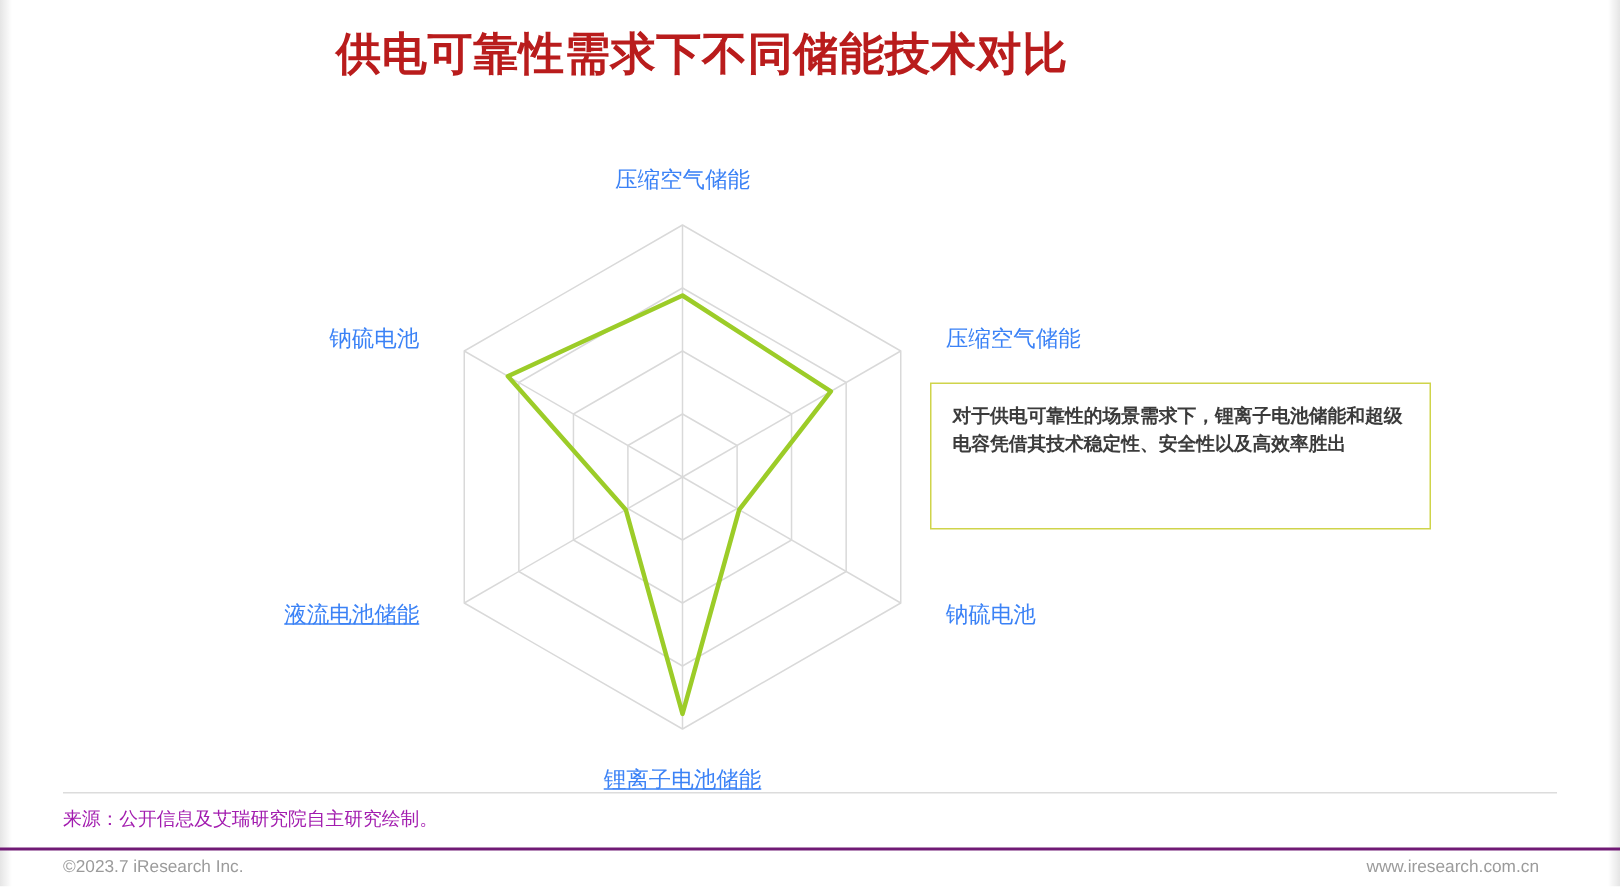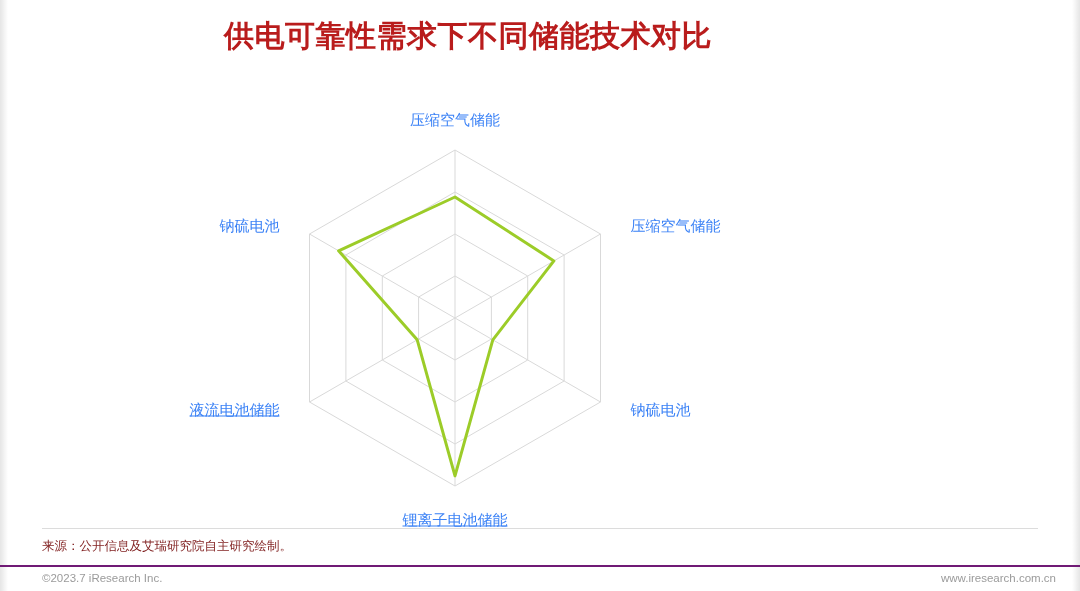--- a/index.html
+++ b/index.html
@@ -65,21 +65,21 @@
     font-size: 12.5px;
     line-height: 1.55;
     font-weight: bold;
     color: #3b3b3b;
   }
   .source-line {
     position: absolute;
     left: 42px;
     top: 538px;
     font-size: 12.5px;
-    color: #7f1d1d;
+    color: #a21caf;
     font-family: Liberation Serif, serif;
   }
   .divider {
     position: absolute;
     left: 42px;
     top: 528px;
     width: 996px;
     height: 1px;
     background: #dcdcdc;
   }
@@ -93,21 +93,21 @@
   }
   .footer-left {
     position: absolute;
     left: 42px;
     top: 5px;
     font-size: 11.5px;
     color: #9b9b9b;
   }
   .footer-right {
     position: absolute;
-    right: 24px;
+    right: 54px;
     top: 5px;
     font-size: 11.5px;
     color: #9b9b9b;
   }
   .edge-shadow-left {
     position: absolute;
     left: 0; top: 0; width: 8px; height: 591px;
     background: linear-gradient(to right, rgba(0,0,0,0.10), rgba(0,0,0,0));
   }
   .edge-shadow-right {
@@ -141,20 +141,23 @@
         <polygon points="305.0,97.0 403.9,160.9 342.8,239.8 305.0,375.9 267.2,239.8 188.6,150.8" stroke="#9ccc28" fill="none" stroke-width="3" stroke-linejoin="round"></polygon>
       </svg>
   <div class="axis-label" style="left: 305px; top: 20px; transform: translate(-50%, -50%);">压缩空气储能</div>
       <div class="axis-label" style="left: 480.492px; top: 126px; transform: translate(0px, -50%);">压缩空气储能</div>
       <div class="axis-label" style="left: 480.492px; top: 310px; transform: translate(0px, -50%);">钠硫电池</div>
       <div class="axis-label" style="left: 305px; top: 420px; transform: translate(-50%, -50%); text-decoration: underline;">锂离子电池储能</div>
       <div class="axis-label" style="left: 129.508px; top: 310px; transform: translate(-100%, -50%); text-decoration: underline;">液流电池储能</div>
       <div class="axis-label" style="left: 129.508px; top: 126px; transform: translate(-100%, -50%);">钠硫电池</div>
     </div>
 
+  <div class="callout">
+    <div class="callout-text">对于供电可靠性的场景需求下，锂离子电池储能和超级电容凭借其技术稳定性、安全性以及高效率胜出</div>
+  </div>
 
   <div class="divider"></div>
   <div class="source-line">来源：公开信息及艾瑞研究院自主研究绘制。</div>
 
   <div class="footer">
     <div class="footer-left">©2023.7 iResearch Inc.</div>
     <div class="footer-right">www.iresearch.com.cn</div>
   </div>
 
 </div>

